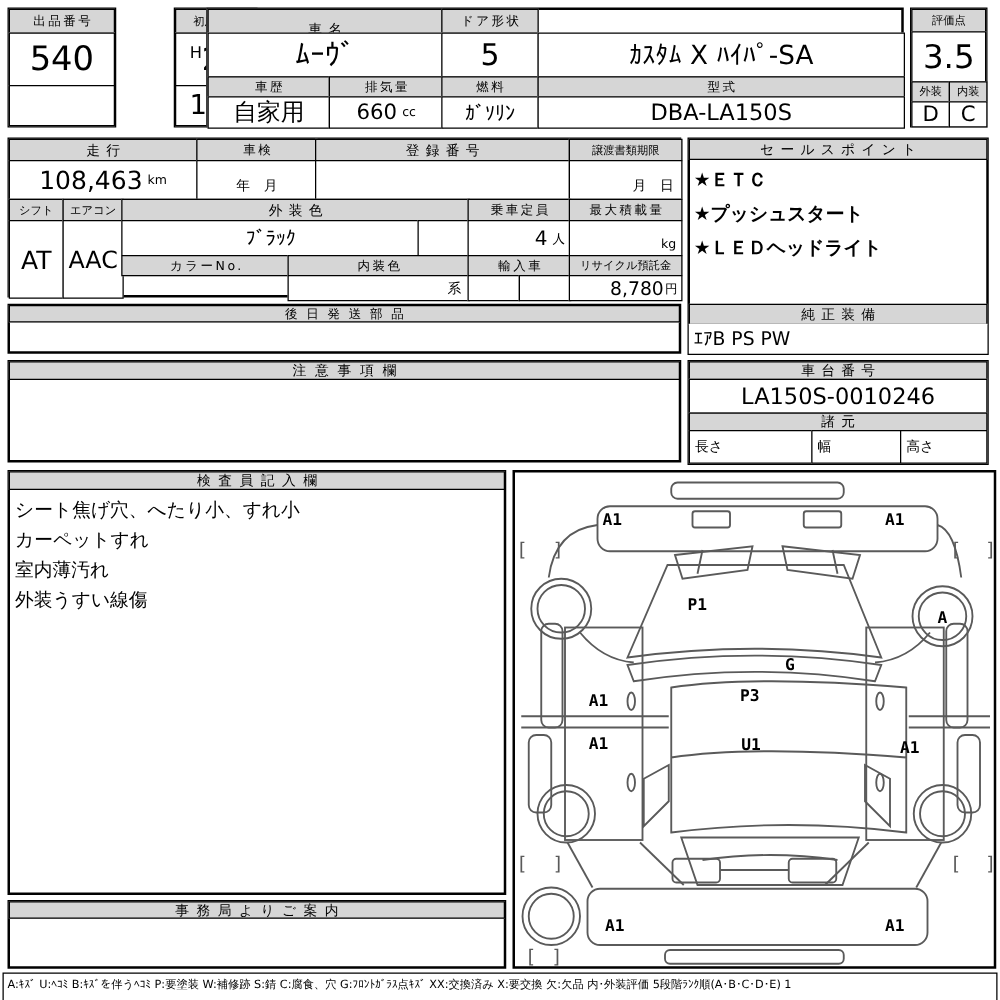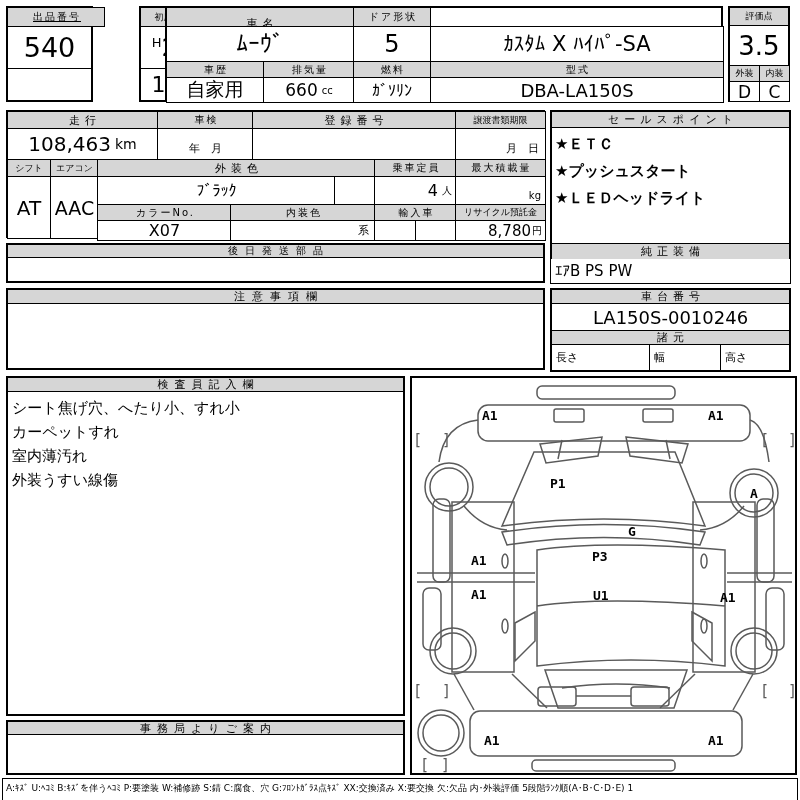--- a/index.html
+++ b/index.html
@@ -19,21 +19,21 @@
   .salesitem{font-size:15px;font-weight:bold;line-height:27px;white-space:nowrap;}
   .note{font-size:15px;line-height:24px;white-space:nowrap;}
   .dline{stroke:#5a5a5a;stroke-width:1.5;fill:none;}
   .dmark{font-family:"DejaVu Sans Mono",monospace;font-weight:bold;font-size:13px;fill:#000;}
   .dbr{font-family:"DejaVu Sans Mono",monospace;font-size:15px;fill:#5a5a5a;}
 </style>
 </head>
 <body>
 
 <div class="abs b2" style="left:6px;top:6px;width:87px;height:96px;">
-  <div class="abs hd sm" style="left:-1px;top:-1px;width:98px;height:20px;text-decoration:underline;">出品番号</div>
+  <div class="abs hd sm" style="left:-1px;top:-1px;width:85px;height:20px;">出品番号</div>
   <div class="abs cell" style="left:-1px;top:18px;width:85px;height:43px;font-size:27px;">540</div>
   <div class="abs cell" style="left:-1px;top:60px;width:85px;height:33px;"></div>
 </div>
 
 <div class="abs b2" style="left:99px;top:6px;width:67px;height:96px;margin-left:40px;">
   <div class="abs hd xs" style="left:-1px;top:-1px;width:65px;height:20px;">初度登録</div>
   <div class="abs cell" style="left:-1px;top:18px;width:65px;height:43px;">
     <span style="font-size:13px;align-self:flex-start;margin-top:8px;">H</span>
       <span style="font-size:25px;">26</span>
     <span class="abs" style="right:2px;bottom:1px;font-size:10px;">年</span>
@@ -77,21 +77,21 @@
 </div>
 
 <div class="abs b2" style="left:6px;top:110px;width:539px;height:128px;">
   <div class="abs hd" style="left:-1px;top:-1px;width:151px;height:18px;">走行</div>
   <div class="abs hd sm" style="left:149px;top:-1px;width:97px;height:18px;">車検</div>
   <div class="abs hd" style="left:244px;top:-1px;width:204px;height:18px;">登録番号</div>
   <div class="abs hd xs" style="left:447px;top:-1px;width:91px;height:18px;">譲渡書類期限</div>
 
   <div class="abs cell" style="left:-1px;top:16px;width:151px;height:32px;">
     <span style="font-size:20px;">108,463</span>
-    <span style="font-size:14px;margin-left:4px;">km</span>
+    <span style="font-size:10px;margin-left:4px;">km</span>
   </div>
   <div class="abs cell bottom" style="left:149px;top:16px;width:97px;height:32px;font-size:11px;padding-bottom:3px;">年　月</div>
   <div class="abs cell" style="left:244px;top:16px;width:204px;height:32px;"></div>
   <div class="abs cell bottom right" style="left:447px;top:16px;width:91px;height:32px;font-size:11px;padding:0 6px 3px 0;">月　日</div>
 
   <div class="abs hd xs" style="left:-1px;top:47px;width:44px;height:18px;">シフト</div>
   <div class="abs hd xs" style="left:42px;top:47px;width:49px;height:18px;">エアコン</div>
   <div class="abs hd" style="left:89px;top:47px;width:279px;height:18px;">外装色</div>
   <div class="abs hd sm" style="left:366px;top:47px;width:83px;height:18px;">乗車定員</div>
   <div class="abs hd sm" style="left:447px;top:47px;width:91px;height:18px;">最大積載量</div>
@@ -104,21 +104,20 @@
     <span style="font-size:16px;">4</span>
     <span class="unit">人</span>
   </div>
   <div class="abs cell bottom right" style="left:447px;top:64px;width:91px;height:29px;font-size:10px;padding:0 4px 3px 0;">kg</div>
 
   <div class="abs hd sm" style="left:89px;top:92px;width:135px;height:17px;">カラーNo.</div>
   <div class="abs hd sm" style="left:222px;top:92px;width:146px;height:17px;">内装色</div>
   <div class="abs hd sm" style="left:366px;top:92px;width:83px;height:17px;">輸入車</div>
   <div class="abs hd xs" style="left:447px;top:92px;width:91px;height:17px;">リサイクル預託金</div>
 
-  <div class="abs cell" style="left:89px;top:108px;width:135px;height:21px;font-size:16px;">X07</div>
   <div class="abs cell right" style="left:222px;top:108px;width:146px;height:21px;font-size:11px;padding-right:6px;">系</div>
   <div class="abs cell" style="left:366px;top:108px;width:42px;height:21px;"></div>
   <div class="abs cell" style="left:407px;top:108px;width:42px;height:21px;"></div>
   <div class="abs cell right" style="left:447px;top:108px;width:91px;height:21px;padding-right:3px;">
     <span style="font-size:15px;">8,780</span>
     <span style="font-size:10px;margin-left:1px;">円</span>
   </div>
 </div>
 
 <div class="abs b2" style="left:550px;top:110px;width:241px;height:174px;">

